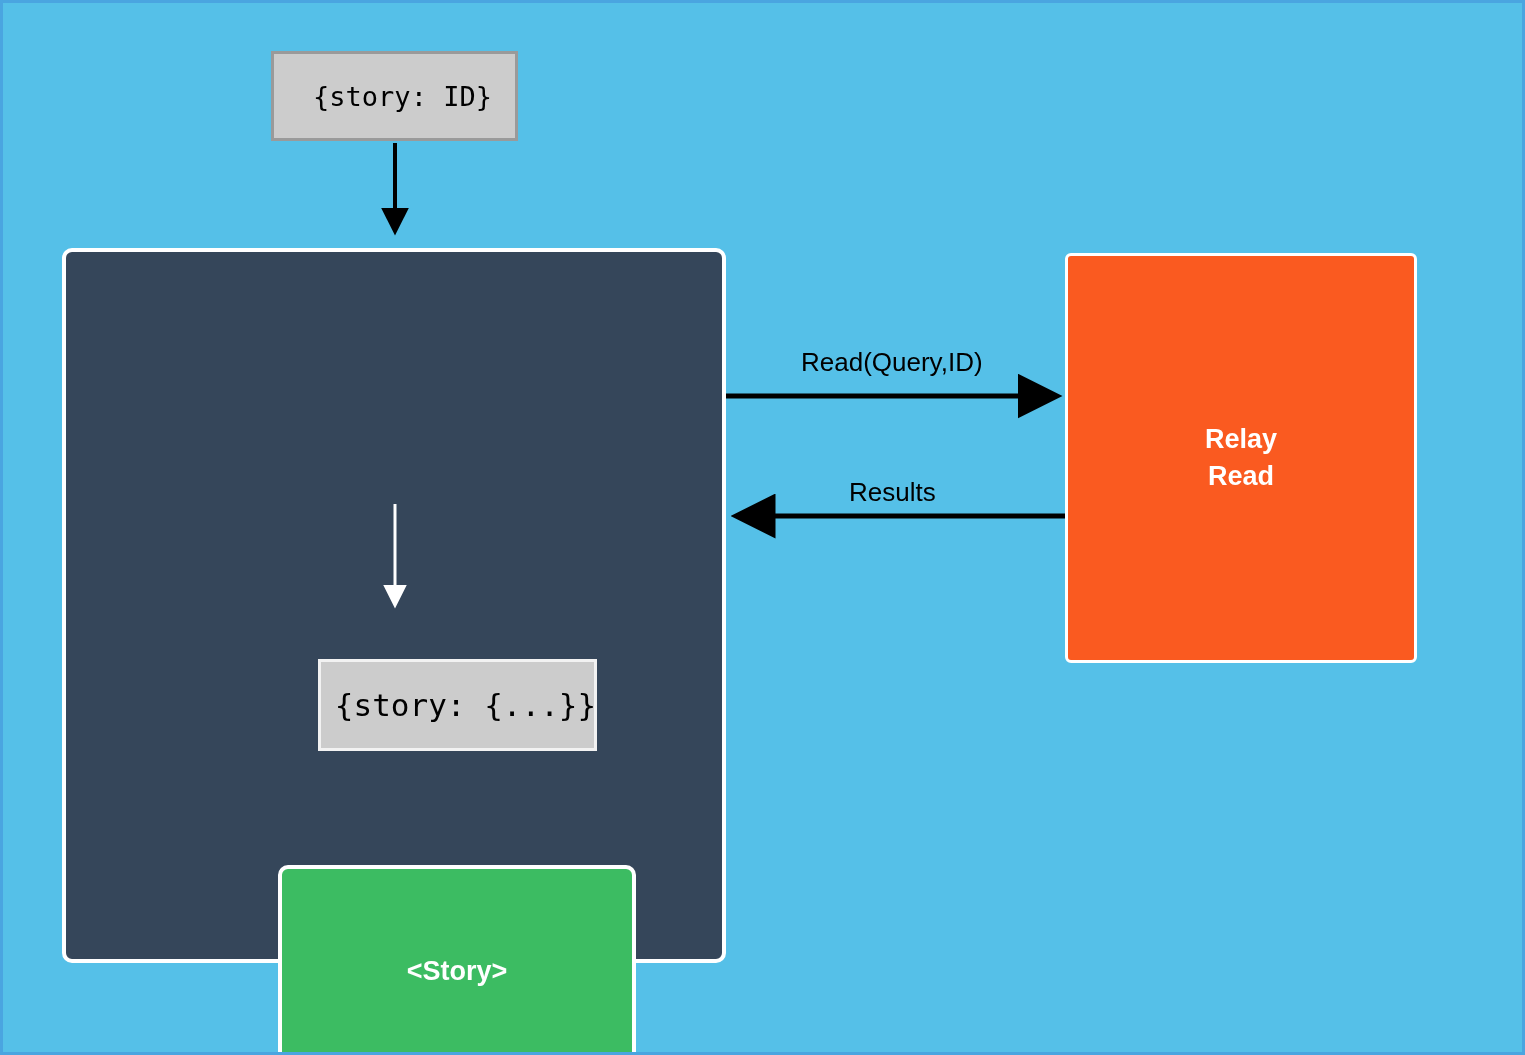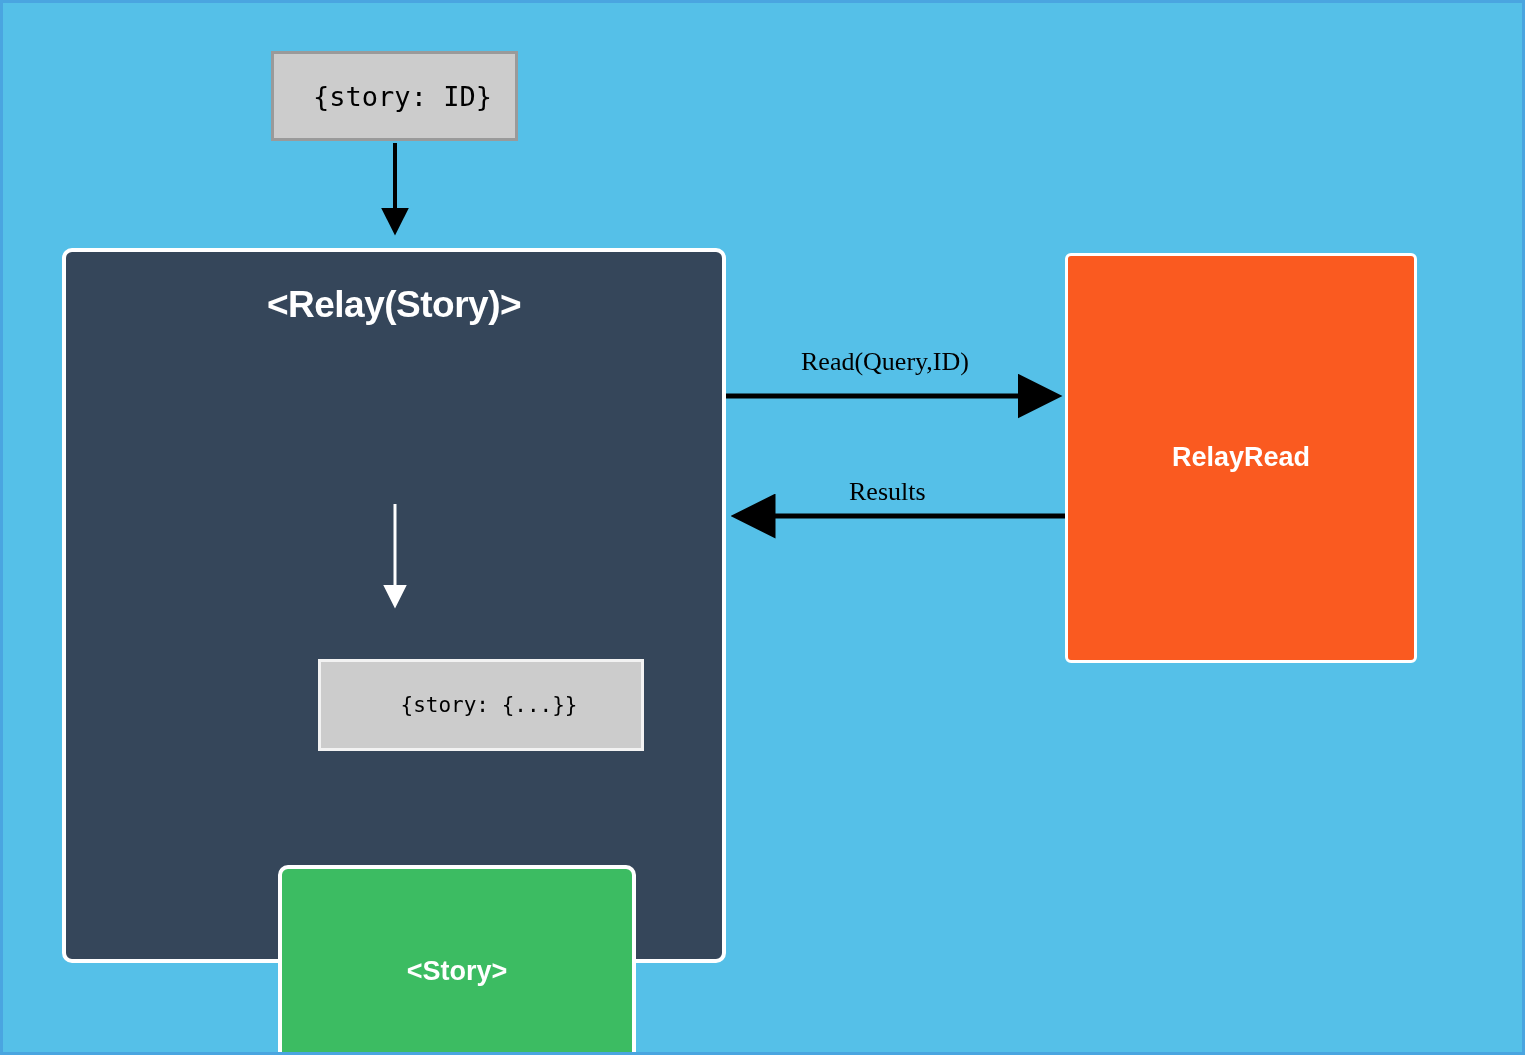--- a/index.html
+++ b/index.html
@@ -59,24 +59,24 @@
     width: 100%;
     text-align: center;
     color: #ffffff;
     font-size: 37px;
     font-weight: bold;
     letter-spacing: -0.5px;
   }
   #story-data-box {
     left: 252px;
     top: 407px;
-    width: 326px;
+    width: 279px;
     height: 92px;
     border: 3px solid #f2f2f2;
-    font-size: 21px;
+    font-size: 31px;
     text-align: center;
   }
   
   #story-box {
     position: absolute;
     left: 212px;
     top: 613px;
     width: 358px;
     height: 212px;
     box-sizing: border-box;
@@ -95,21 +95,21 @@
     position: absolute;
     left: 1062px;
     top: 250px;
     width: 352px;
     height: 410px;
     box-sizing: border-box;
     background: #fa5a20;
     border: 3px solid #ffffff;
     border-radius: 6px;
     display: flex;
-    flex-direction: row;
+    flex-direction: column;
     align-items: center;
     justify-content: center;
     color: #ffffff;
     font-size: 27px;
     font-weight: bold;
     line-height: 1.38;
   }
   
   #arrow-layer {
     position: absolute;
@@ -118,41 +118,39 @@
     width: 1525px;
     height: 1055px;
     pointer-events: none;
   }
   
   .edge-label {
     position: absolute;
     color: #000000;
     font-size: 26px;
     white-space: nowrap;
-    font-family: Liberation Serif, serif;
   }
   #read-label {
     left: 798px;
     top: 344px;
   }
   #results-label {
     left: 846px;
     top: 474px;
     text-align: right;
   }
 </style>
 </head>
 <body>
 
 <div id="canvas">
 
   <div class="code-box" id="story-id-box">{story: ID}</div>
 
   <div id="relay-panel">
-    <div id="relay-panel-title">&lt;Relay(Story)&gt;</div>
 
     <div class="code-box" id="story-data-box">{story: {...}}</div>
 
     <div id="story-box">
       <span>&lt;Story&gt;</span>
     </div>
   </div>
 
   <div id="relay-store-box">
     <span>Relay</span>

